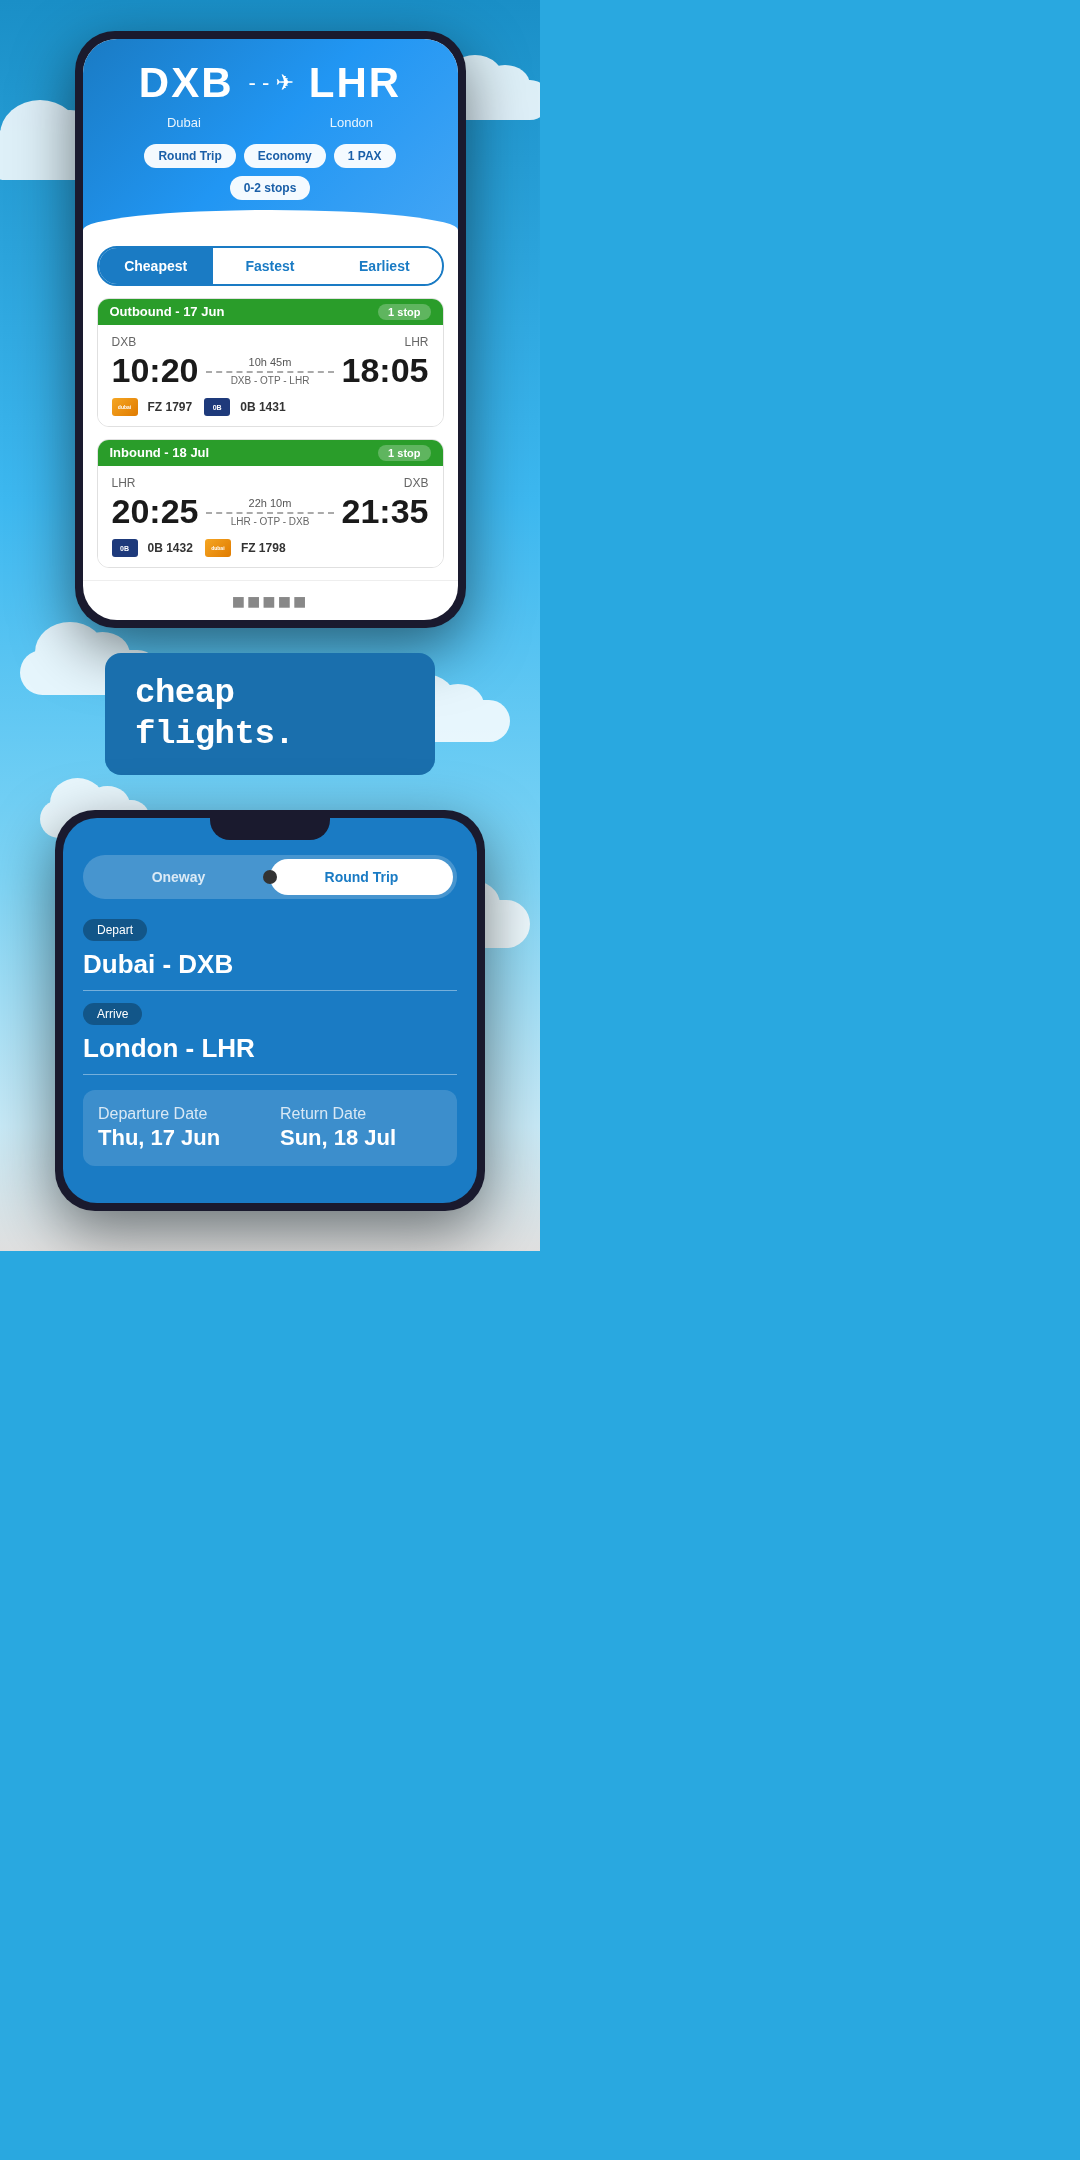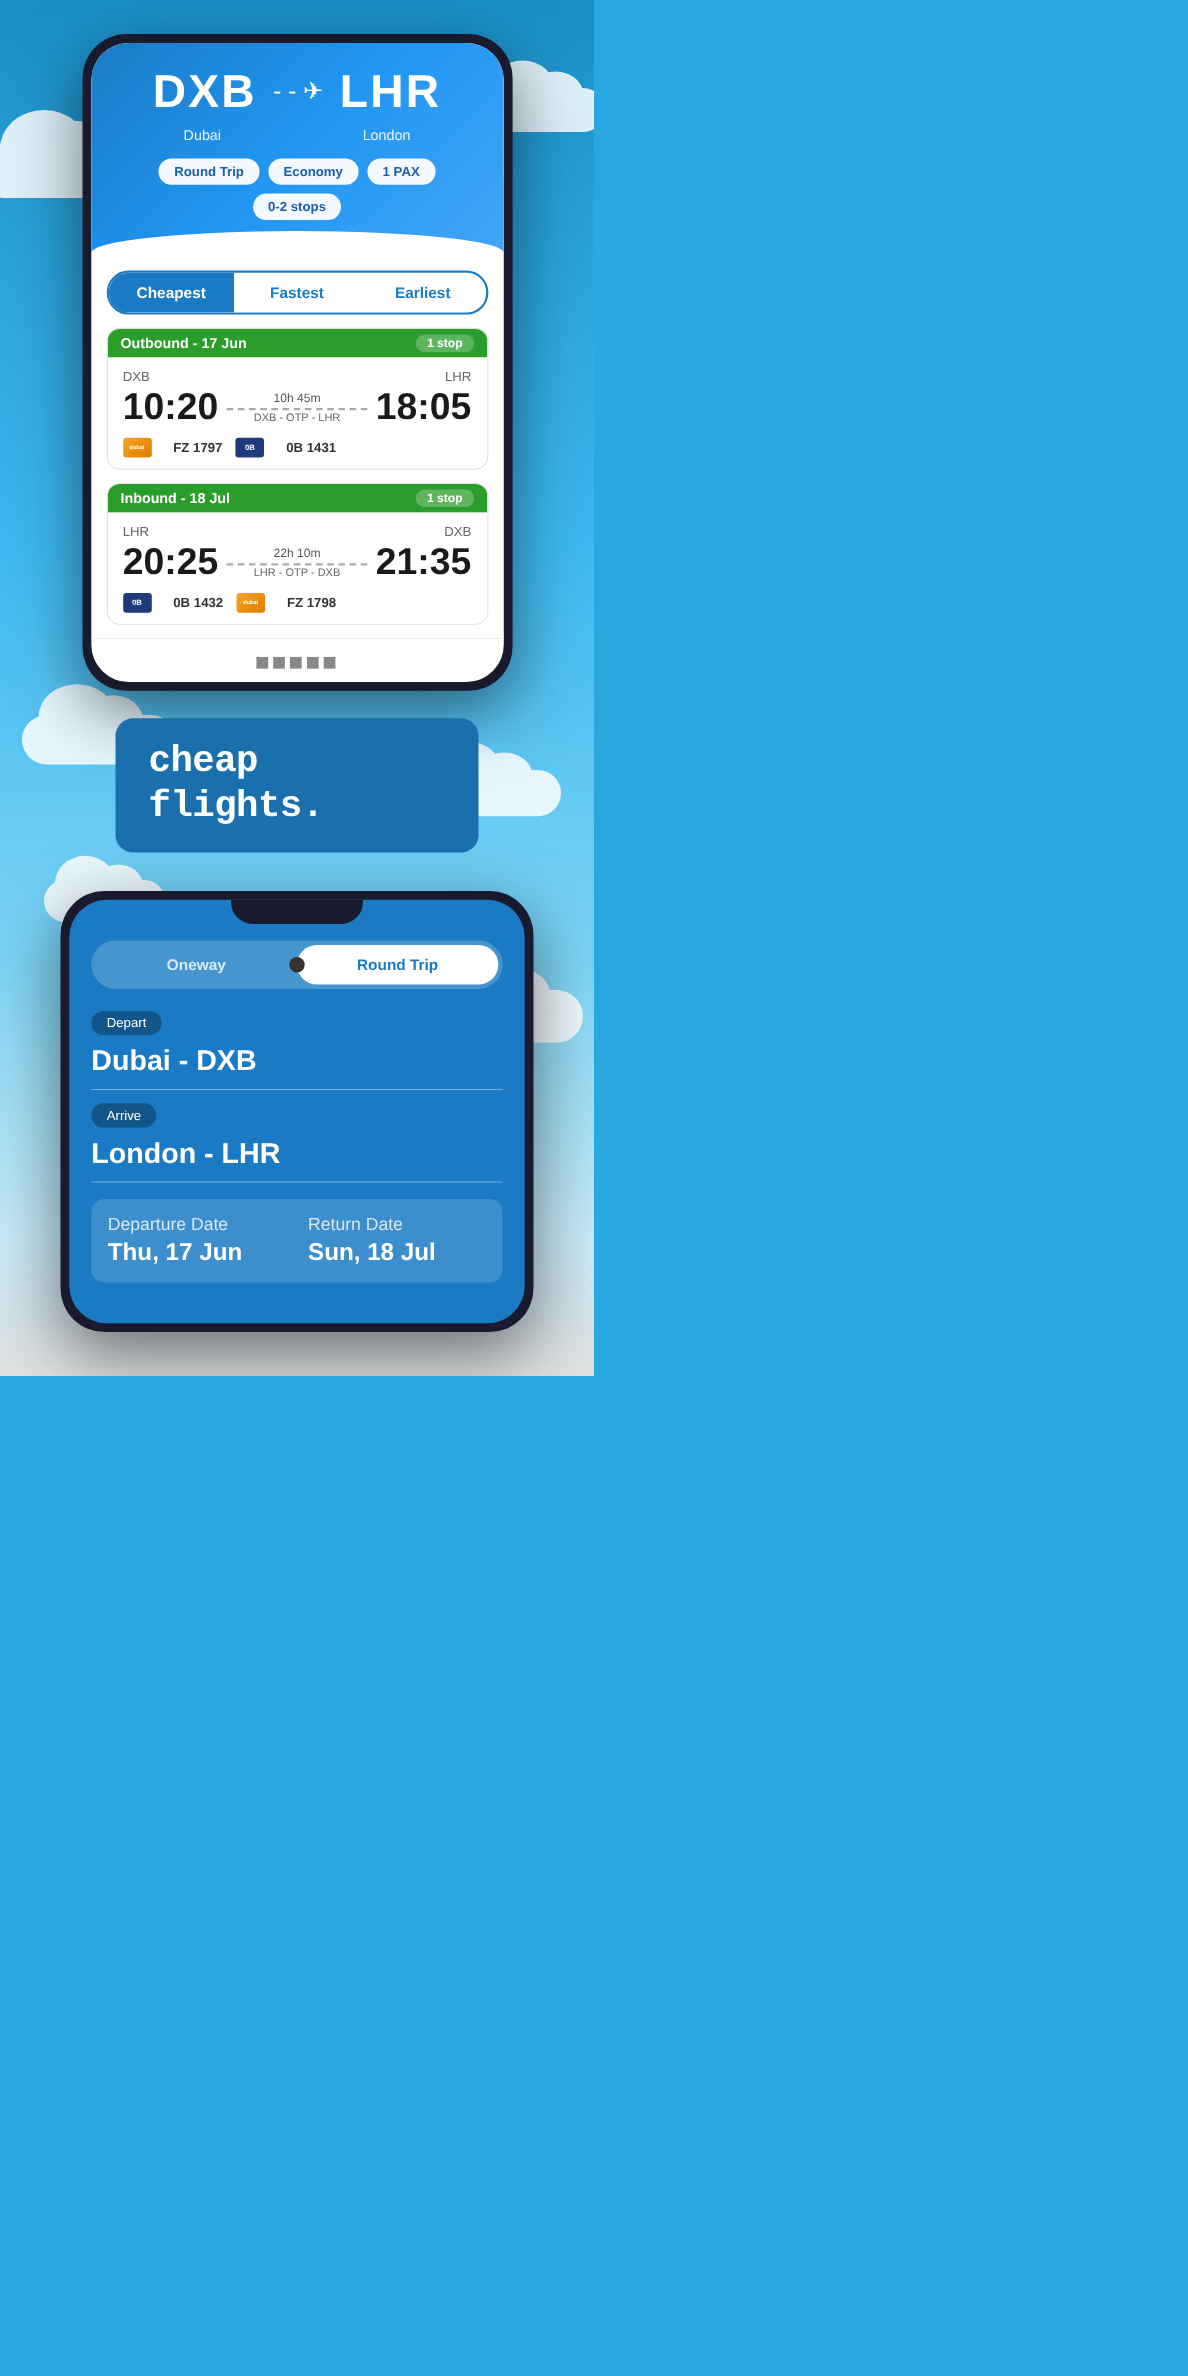--- a/index.html
+++ b/index.html
@@ -232,21 +232,21 @@
 
     .airlines-row {
       display: flex;
       align-items: center;
       gap: 12px;
     }
 
     .airline-badge {
       display: flex;
       align-items: center;
-      gap: 20px;
+      gap: 10px;
       font-size: 12px;
       font-weight: 600;
       color: #333;
     }
 
     .airline-logo {
       width: 26px;
       height: 18px;
       border-radius: 3px;
       display: flex;

